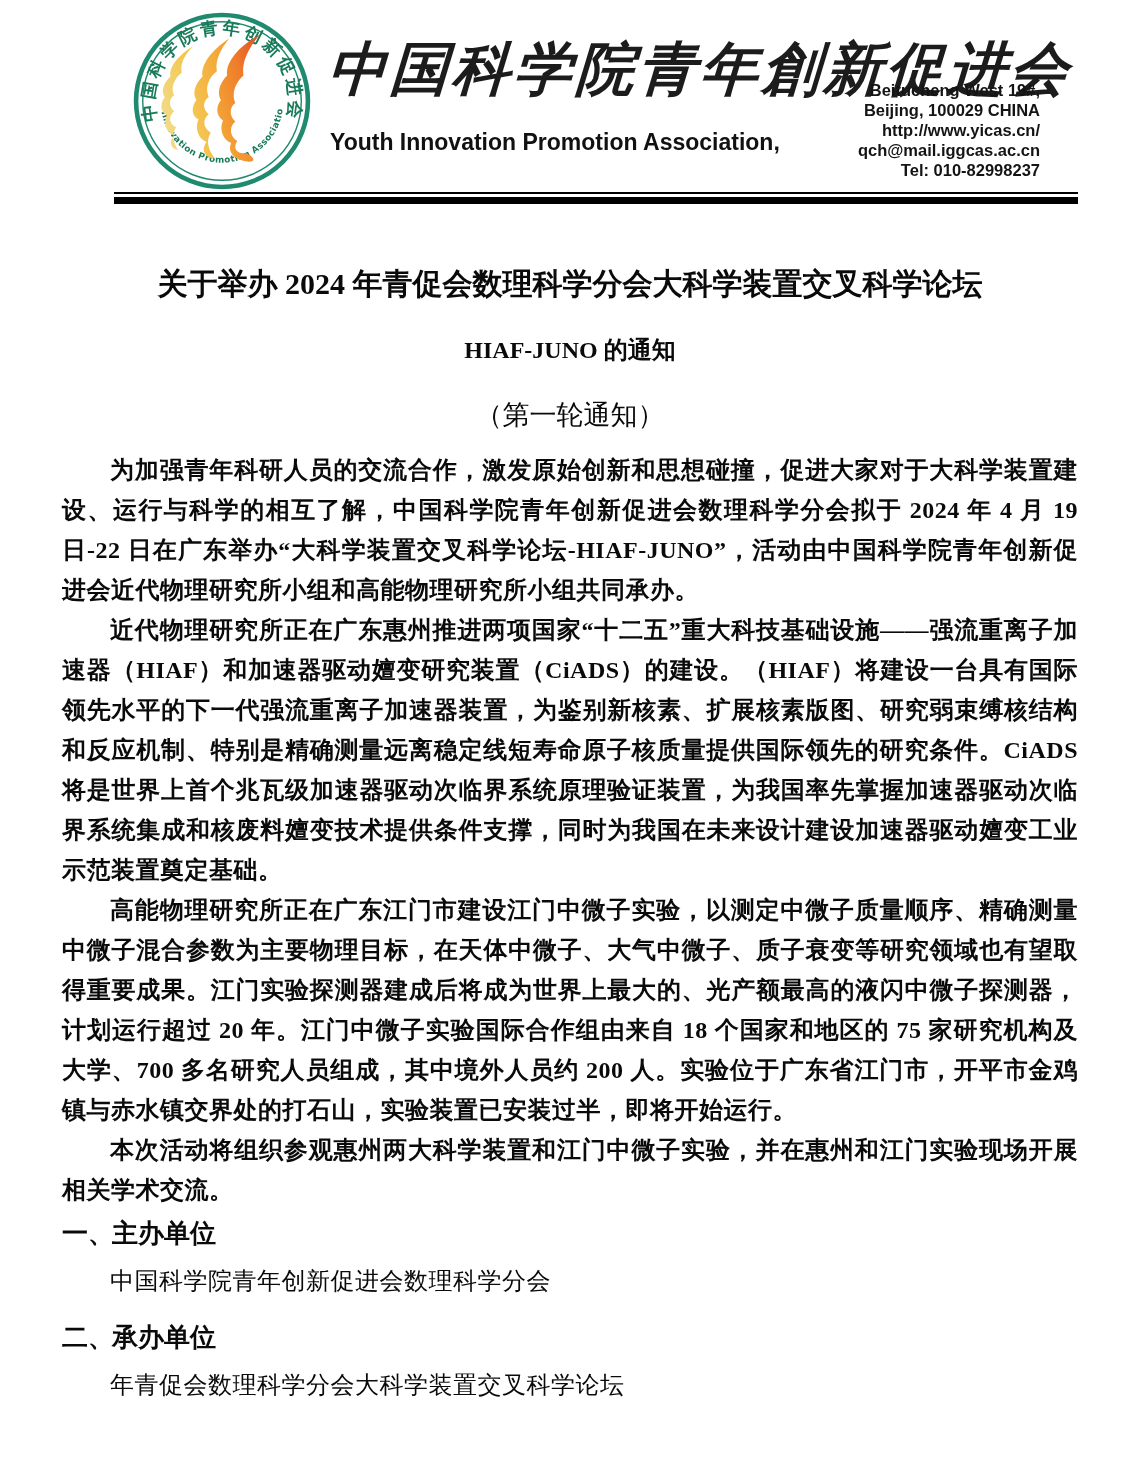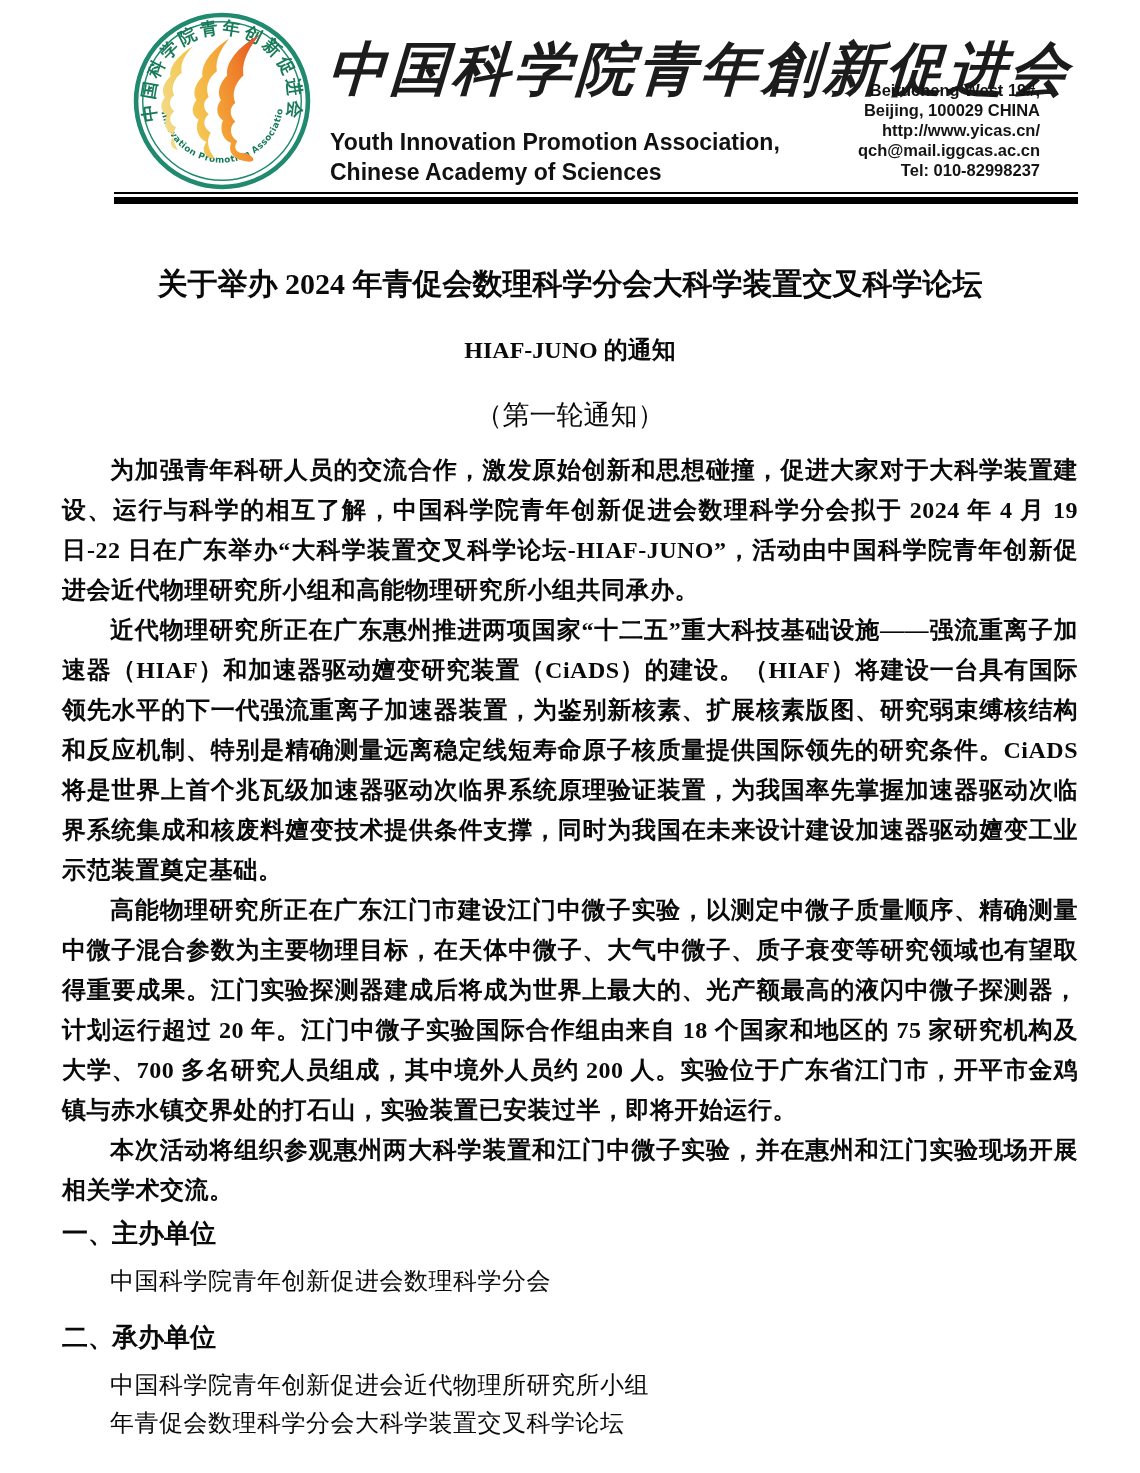--- a/index.html
+++ b/index.html
@@ -116,21 +116,20 @@
         <path fill="url(#flameL)" transform="translate(-26,6) scale(0.92)" d="M92,30 C76,40 66,52 68,62 C60,70 58,78 62,84 C56,92 58,100 64,103 C60,112 64,122 72,125 C66,131 68,139 76,140 C70,130 70,122 74,116 C66,112 66,104 72,99 C66,94 66,86 72,82 C68,74 72,64 80,58 C78,48 84,38 92,30 Z"></path>
         <path fill="url(#flameM)" transform="translate(-2,0)" d="M96,26 C78,38 68,52 70,63 C62,71 60,80 64,86 C58,94 60,102 66,105 C62,114 66,124 74,127 C68,134 72,143 82,143 C74,133 74,124 78,118 C70,113 70,105 76,100 C70,95 70,87 76,83 C72,74 76,64 84,58 C82,47 88,36 96,26 Z"></path>
         <path fill="url(#flameR)" d="M124,22 C102,34 90,50 92,62 C84,70 82,80 86,86 C80,94 82,102 88,106 C84,115 88,125 96,128 C92,136 98,144 110,146 C124,148 116,138 108,138 C100,138 98,132 102,126 C94,121 94,112 100,107 C94,102 94,93 100,89 C96,80 100,69 108,62 C106,50 112,36 124,22 Z"></path>
       </g>
     </svg>
 
     <div class="calligraphy">中国科学院青年創新促进会</div>
 
     <div class="org-en">
       <div>Youth Innovation Promotion Association,</div>
-      <div>Chinese Academy of Sciences</div>
     </div>
 
     <div class="contact">
       <div>Beitucheng West 19#,</div>
       <div>Beijing, 100029 CHINA</div>
       <div>http://www.yicas.cn/</div>
       <div>qch@mail.iggcas.ac.cn</div>
       <div>Tel: 010-82998237</div>
     </div>
 
@@ -159,18 +158,17 @@
     </div>
     <div class="section-items">
       <div class="section-item">中国科学院青年创新促进会数理科学分会</div>
     </div>
 
     <div class="section-heading sec-h2">
       <span class="sec-num">二、</span>
       <span>承办单位</span>
     </div>
     <div class="section-items">
-      <div class="section-item">中国科学院青年创新促进会近代物理所研究所小组</div>
       <div class="section-item">年青促会数理科学分会大科学装置交叉科学论坛</div>
     </div>
 
   </div>
 </div>
 
 </body></html>

